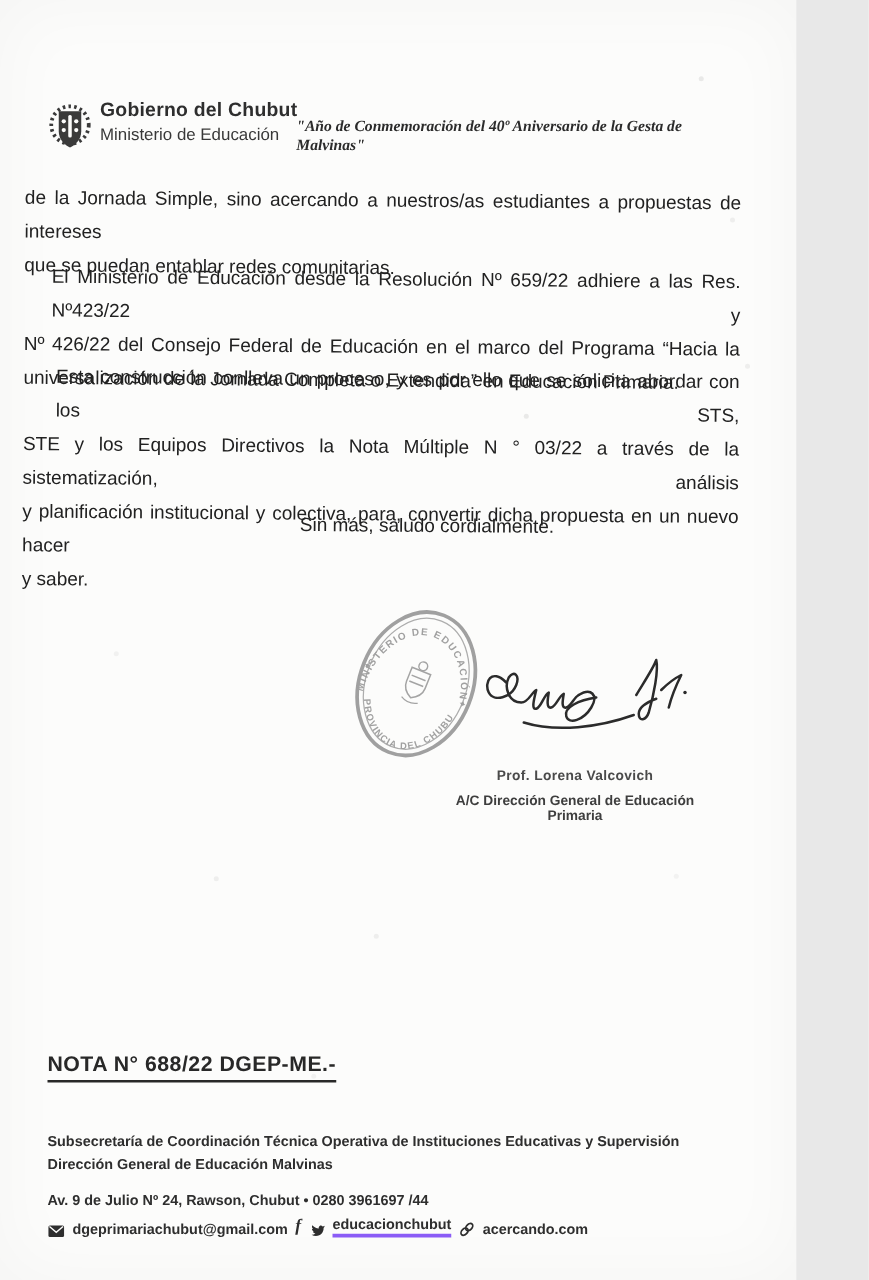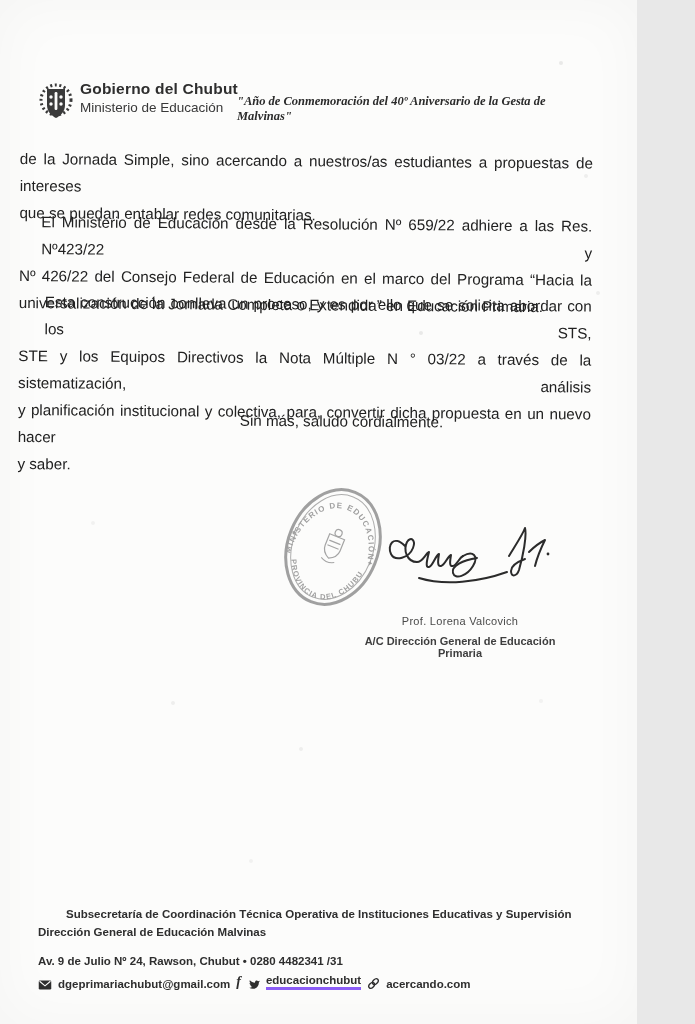--- a/index.html
+++ b/index.html
@@ -28,28 +28,28 @@
   .p1{top:0;} .p2{top:63px;} .p3{top:143px;}
   .jline{text-align:justify;text-align-last:justify;white-space:normal;}
   .lline{text-align:left;}
   .ind1{padding-left:22px;box-sizing:border-box;}
   .ind2{padding-left:26px;box-sizing:border-box;}
   .closing{position:absolute;left:222px;top:260px;}
   
   .seal{position:absolute;left:266px;top:480px;opacity:.8;}
   .sig{position:absolute;left:383px;top:512px;}
   .signer{position:absolute;left:355px;top:615px;width:210px;text-align:center;color:#4a4a4a;}
-  .signer .sname{font-size:11px;font-weight:400;letter-spacing:.3px;}
+  .signer .sname{font-size:11px;font-weight:700;letter-spacing:.3px;}
   .signer .stitle{font-size:11px;font-weight:700;margin-top:8px;color:#3e3e3e;}
   
   .nota{position:absolute;left:38px;top:842px;font-size:17px;font-weight:700;
         color:#282828;letter-spacing:.4px;border-bottom:2px solid #282828;padding-bottom:2px;}
   
   .foot{position:absolute;left:38px;color:#2e2e2e;font-weight:700;font-size:11.5px;}
-  .f1{top:908px;margin-left:28px;} .f2{top:926px;} .f3{top:955px;}
+  .f1{top:908px;} .f2{top:926px;} .f3{top:955px;}
   .f4{top:974px;display:flex;align-items:flex-end;gap:6px;font-size:11.5px;}
   .f4 .icon{display:inline-flex;align-items:center;}
   .fb{font-family:"Liberation Serif",serif;font-weight:700;font-size:14px;font-style:italic;}
   .tw-handle{border-bottom:3px solid #8b5cf6;padding-bottom:1px;}
 </style>
 </head>
 <body>
 
 <div class="page">
   <div class="speckles"></div>
@@ -132,24 +132,25 @@
         <circle cx="165" cy="42" r="1.4" fill="#2b2b2b" stroke="none"></circle>
       </g>
     </svg>
   </div>
 
   <div class="signer">
     <div class="sname">Prof. Lorena Valcovich</div>
     <div class="stitle">A/C Dirección General de Educación Primaria</div>
   </div>
 
+  <div class="nota">NOTA N° 688/22 DGEP-ME.-</div>
 
   <div class="foot f1">Subsecretaría de Coordinación Técnica Operativa de Instituciones Educativas y Supervisión</div>
   <div class="foot f2">Dirección General de Educación Malvinas</div>
-  <div class="foot f3">Av. 9 de Julio Nº 24, Rawson, Chubut • 0280 4482341 /31</div>
+  <div class="foot f3">Av. 9 de Julio Nº 24, Rawson, Chubut • 0280 3961697 /44</div>
   <div class="foot f4">
     <span class="icon">
       <svg width="14" height="10" viewBox="0 0 16 12">
           <rect x="0.5" y="0.5" width="15" height="11" rx="1.5" fill="#2e2e2e"></rect>
           <path d="M1.5 1.5 L8 7 L14.5 1.5" stroke="#fcfcfb" stroke-width="1.4" fill="none"></path>
         </svg>
     </span>
     <span>dgeprimariachubut@gmail.com</span>
     <span class="fb">f</span>
     <span class="icon">

